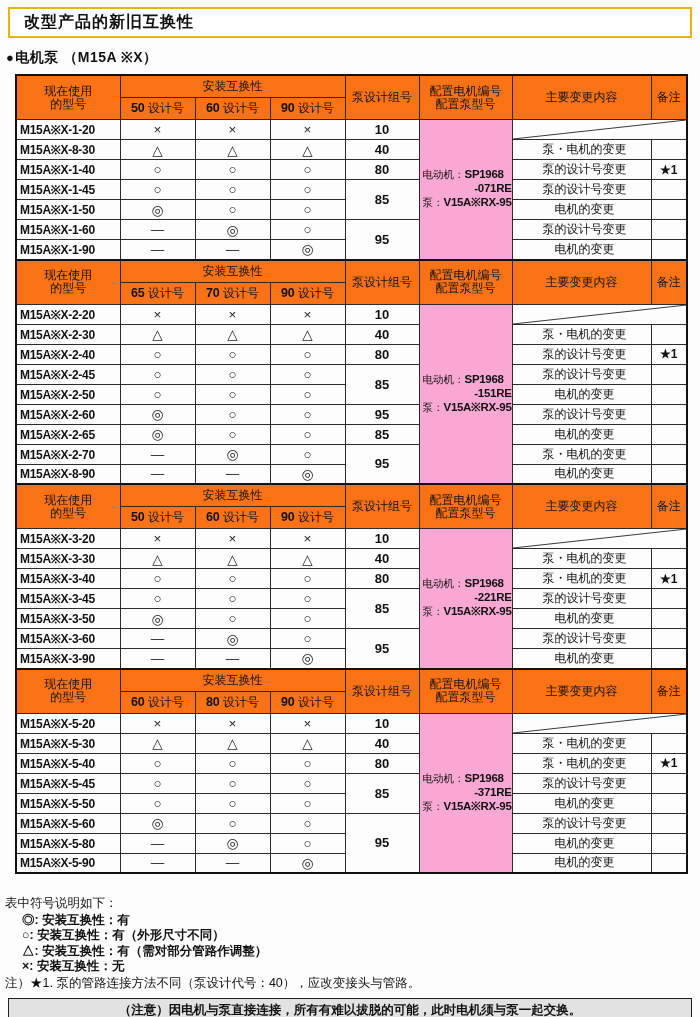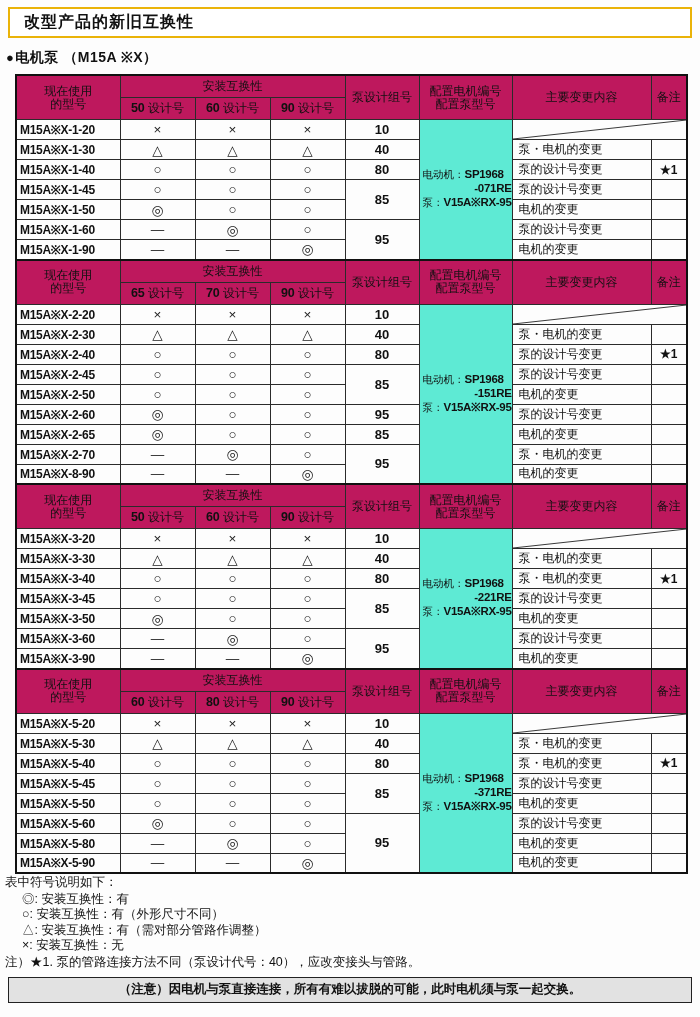--- a/index.html
+++ b/index.html
@@ -30,52 +30,52 @@
     border:2px solid #111;
   }
   th, td {
     border:1px solid #2b2b2b;
     padding:0;
     text-align:center;
     vertical-align:middle;
     overflow:hidden;
   }
   tr.hr1 th, tr.hr2 th {
-    background:#be185d;
+    background:#f97316;
     font-weight:normal;
     font-size:12px;
     height:21px;
     line-height:13px;
   }
   tr.hr1 { border-top:2px solid #111; }
   tr.hr2 th b { font-size:12.5px; }
   tr.drow { height:20px; }
   td.model {
     font-weight:bold; font-size:12px;
     text-align:left; padding-left:3px;
     letter-spacing:-0.3px;
     white-space:nowrap;
   }
   td.sym  { font-size:13.5px; color:#222; }
   td.sym .dbl { font-size:14px; }
   td.grp  { font-weight:bold; font-size:13px; }
-  td.motor { font-size:11px; background:#5eead4; }
+  td.motor { font-size:11px; background:#f9a8d4; }
   td.motor .m1, td.motor .m3 { text-align:left; padding-left:3px; white-space:nowrap; }
   td.motor .m2 { text-align:right; padding-left:8px; }
   td.motor .mlbl { font-size:10.5px; }
   td.motor .mval { font-weight:bold; font-size:11.5px; letter-spacing:-0.3px; }
-  td.chg  { text-align:left; padding-left:6px; font-size:12px; white-space:nowrap; }
+  td.chg  { text-align:center; padding-left:6px; font-size:12px; white-space:nowrap; }
   td.rmk  { font-size:12px; font-weight:bold; }
   td.diag { position:relative; padding:0; }
   td.diag svg { position:absolute; left:0; top:0; width:100%; height:100%; display:block; }
 
   
-  .legend { margin:1px 0 0 5px; font-size:12.5px; line-height:15.5px; }
+  .legend { margin:22px 0 0 5px; font-size:12.5px; line-height:15.5px; }
   .legend-intro { margin-bottom:1px; }
-  .legend-items { list-style:none; margin:0; padding:0 0 0 17px; }
+  .legend-items { list-style:none; margin:0; padding:0 0 0 17px;font-weight:bold; }
   .legend-items li { white-space:nowrap; }
   .note-line1 { margin-top:1px; white-space:nowrap; }
   .note-line2 { padding-left:44px; white-space:nowrap; }
 
   .notice-box {
     margin:7px 8px 0 8px;
     border:1px solid #222;
     background:#e2e2e2;
     text-align:center;
     font-size:12.5px;
@@ -136,21 +136,21 @@
           <div class="m2 mval">-071RE</div>
           <div class="m3"><span class="mlbl">泵：</span><span class="mval">V15A※RX-95</span></div>
         </td>
         <td class="diag" colspan="2">
           <svg>
             <line x1="0" y1="100%" x2="100%" y2="0" stroke="#3a3a3a" stroke-width="1"></line>
           </svg>
         </td>
       </tr>
       <tr class="drow">
-        <td class="model">M15A※X-1-30</td>
+        <td class="model">M15A※X-8-30</td>
         <td class="sym"><span>△</span></td>
         <td class="sym"><span>△</span></td>
         <td class="sym"><span>△</span></td>
         <td class="grp" rowspan="1">40</td>
         <td class="chg">泵・电机的变更</td>
         <td class="rmk"></td>
       </tr>
       <tr class="drow">
         <td class="model">M15A※X-1-40</td>
         <td class="sym"><span>○</span></td>

